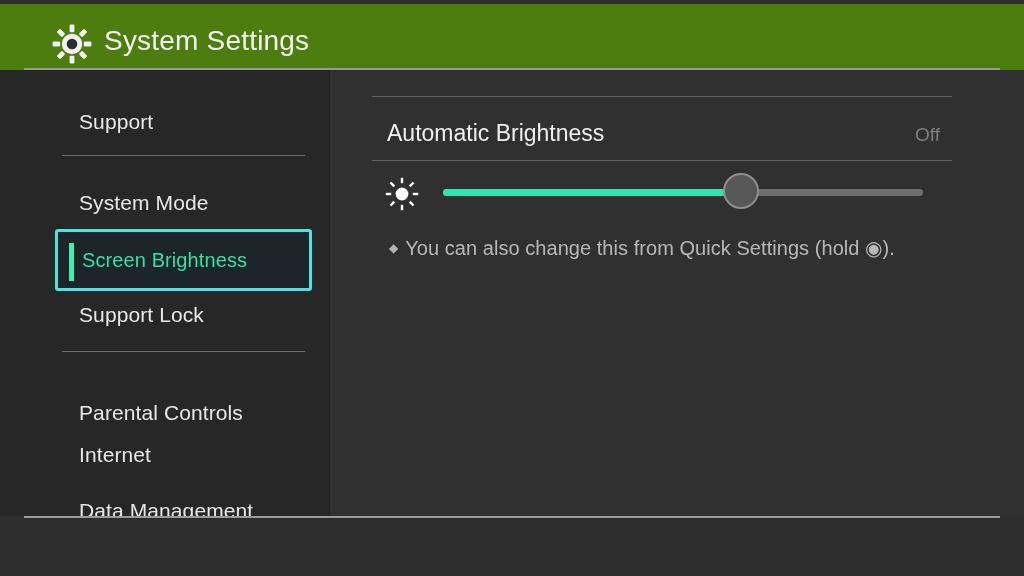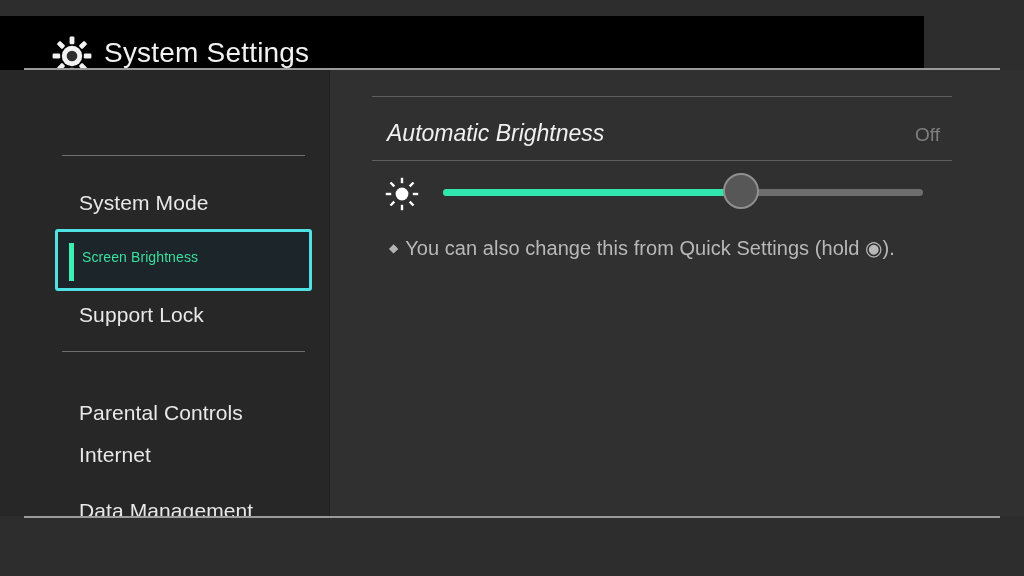--- a/index.html
+++ b/index.html
@@ -15,24 +15,24 @@
     position: relative;
     width: 1024px;
     height: 576px;
     background: #2d2d2d;
     overflow: hidden;
   }
 
   
   #header {
     position: absolute;
-    left: 0; top: 16px;
-    width: 924px;
+    left: 0; top: 4px;
+    width: 1024px;
     height: 69px;
-    background: #000000;
+    background: #4d7c0f;
   }
   #gear-icon {
     position: absolute;
     left: 52px;
     top: 20px;
     width: 40px;
     height: 40px;
   }
   #app-title {
     position: absolute;
@@ -101,21 +101,21 @@
     left: 11px;
     top: 11px;
     width: 5px;
     height: 38px;
     background: #3bf0b0;
   }
   #sel-label {
     position: absolute;
     left: 24px;
     top: 17px;
-    font-size: 14px;
+    font-size: 20px;
     color: #3bdf9e;
     white-space: nowrap;
     letter-spacing: 0.1px;
   }
   #sidebar-edge {
     position: absolute;
     left: 329px;
     top: 70px;
     width: 1px;
     height: 446px;
@@ -147,21 +147,20 @@
     height: 1px;
     background: #5e5e5e;
   }
   #auto-brightness-label {
     position: absolute;
     left: 387px;
     top: 120px;
     font-size: 23px;
     color: #f0f0f0;
     white-space: nowrap;
-    font-style: italic;
   }
   #auto-brightness-value {
     position: absolute;
     left: 915px;
     top: 124px;
     font-size: 19px;
     color: #7e7e7e;
     white-space: nowrap;
   }
 
@@ -271,20 +270,23 @@
           <circle cx="20" cy="20" r="5.3" fill="#2d2d2d"></circle>
         </g>
       </svg>
     </span>
     <div id="app-title">System Settings</div>
   </div>
   <div id="header-rule"></div>
 
   <div id="sidebar">
 
+    <div class="side-item" style="top:24px">
+      <span class="side-label">Support</span>
+    </div>
 
     <div class="side-sep" style="top:85px"></div>
 
     <div class="side-item" style="top:105px">
       <span class="side-label">System Mode</span>
     </div>
 
     <div class="side-item" id="side-item-screen-brightness" style="top:159px">
       <span id="sel-accent"></span>
       <span id="sel-label">Screen Brightness</span>

